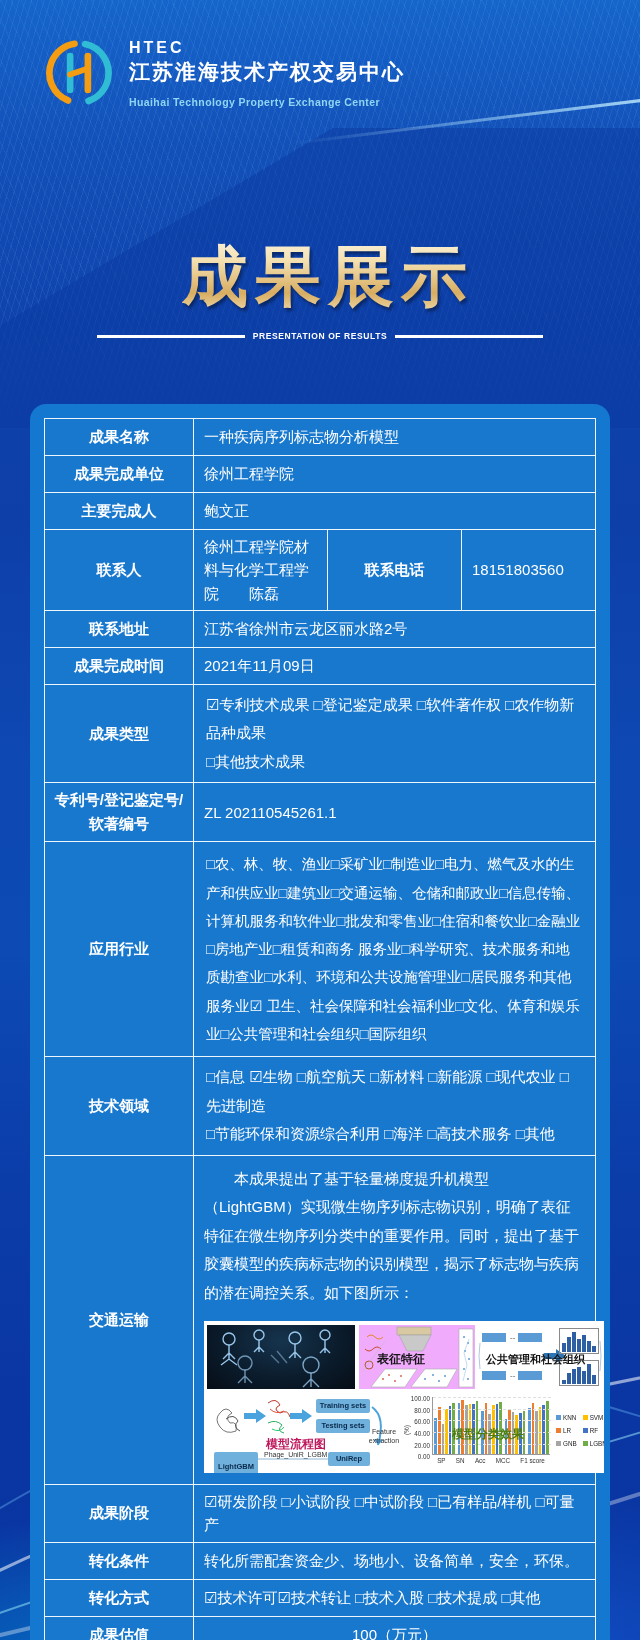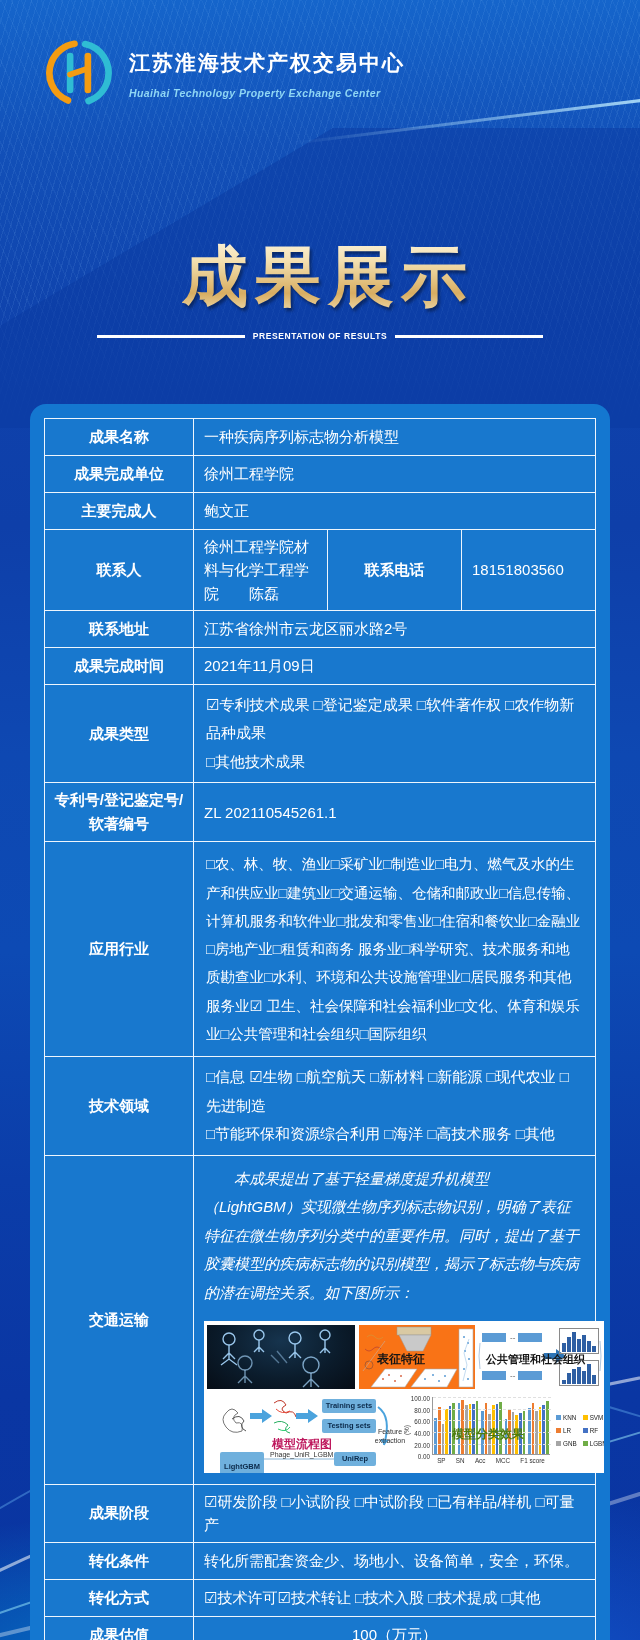--- a/index.html
+++ b/index.html
@@ -17,54 +17,54 @@
         background:linear-gradient(90deg,transparent,rgba(190,235,255,.85));}
   .glow{position:absolute;left:0;bottom:0;width:640px;height:430px;pointer-events:none;
         background:radial-gradient(ellipse 300px 140px at 55% 88%,rgba(255,255,255,.95),rgba(140,230,255,.55) 30%,rgba(40,140,255,.25) 60%,transparent 80%),
                    radial-gradient(ellipse 420px 200px at 15% 104%,rgba(0,210,255,.35),transparent 70%),
                    radial-gradient(ellipse 500px 260px at 80% 110%,rgba(30,120,255,.45),transparent 75%);}
   .wavesvg{position:absolute;left:0;bottom:0;}
   
   .hdr{position:absolute;top:36px;left:42px;display:flex;align-items:center;gap:13px;}
   .hdr-text .t1{font-size:16px;font-weight:bold;color:#fff;letter-spacing:3px;}
   .hdr-text .t2{font-size:21px;font-weight:bold;color:#fff;letter-spacing:2px;margin-top:1px;}
-  .hdr-text .t3{font-size:10.5px;font-weight:bold;color:#8fd6f4;letter-spacing:.4px;margin-top:10px;font-style:italic;}
+  .hdr-text .t3{font-size:10.5px;font-weight:bold;color:#8fd6f4;letter-spacing:.4px;margin-top:10px;}
   
   .title-wrap{position:absolute;top:232px;left:8px;width:640px;text-align:center;}
   .title{display:inline-block;font-family:"Liberation Serif",serif;font-weight:bold;font-size:66px;letter-spacing:7px;
          background:linear-gradient(180deg,#fdf7e6 0%,#f4e0b0 32%,#d8ad61 68%,#f9eecb 100%);
          -webkit-background-clip:text;background-clip:text;color:transparent;
          filter:drop-shadow(2px 3px 1.5px rgba(0,0,0,.38));}
   .divider{position:absolute;top:331px;left:0;width:640px;display:flex;align-items:center;justify-content:center;gap:8px;}
   .divider .line{width:148px;height:3px;background:#fff;}
   .divider .sub{font-size:8.5px;font-weight:bold;color:#fff;letter-spacing:.6px;white-space:nowrap;}
   
   .panel{position:absolute;top:404px;left:30px;width:580px;background:#1477d0;border-radius:16px;padding:14px 0 15px;}
   table.grid{border-collapse:collapse;width:552px;margin:0 auto;table-layout:fixed;}
   table.grid td{border:1.6px solid #eef6fd;background:#1878ce;color:#fff;vertical-align:middle;}
   td.lab{width:136px;text-align:center;font-weight:bold;font-size:15px;padding:5px 6px;line-height:1.6;}
   td.val{font-size:15px;padding:5px 10px;line-height:1.55;}
   td.val.opts{white-space:pre-line;line-height:1.9;padding:6px 12px;}
   td.val.longtext{white-space:pre-line;line-height:1.95;padding:8px 12px;font-size:14.5px;}
   td.center{text-align:center;}
   tr.short td{height:26px;}
-  .para{text-indent:2em;line-height:1.9;font-size:15px;margin:4px 0 14px;font-style:italic;}
+  .para{text-indent:2em;line-height:1.9;font-size:15px;margin:4px 0 14px;}
   
   .fig{position:relative;width:400px;height:152px;background:#fff;margin:6px auto 6px;overflow:hidden;}
   .fig *{box-sizing:border-box;}
   .phage{position:absolute;left:3px;top:4px;width:148px;height:64px;
          background:radial-gradient(ellipse at 50% 25%,#16344e 0%,#0b1c2c 55%,#060d16 100%);}
-  .sketch{position:absolute;left:155px;top:4px;width:116px;height:64px;background:#f97316;}
+  .sketch{position:absolute;left:155px;top:4px;width:116px;height:64px;background:#f0abfc;}
   .sketch-label,.lgbm-label{position:absolute;font-weight:bold;color:#151515;font-size:12px;white-space:nowrap;}
   .sketch-label{left:18px;top:25px;}
   .lgbm{position:absolute;left:274px;top:4px;width:124px;height:64px;background:#fff;}
   .lgbm-label{left:8px;top:26px;font-size:11px;}
   .minihist{position:absolute;right:3px;width:40px;height:26px;border:1px solid #8a8a8a;display:flex;align-items:flex-end;gap:1px;padding:1px 2px;}
   .minihist div{width:4px;background:#2e5fa3;}
-  .flow{position:absolute;left:14px;top:72px;width:196px;height:76px;background:#fff;}
+  .flow{position:absolute;left:8px;top:72px;width:196px;height:76px;background:#fff;}
   .fbox{position:absolute;background:#6fb0dd;color:#0b2a4a;font-size:7.5px;font-weight:bold;
         display:flex;align-items:center;justify-content:center;border-radius:2px;}
   .flow-label{position:absolute;left:54px;top:42px;font-weight:bold;font-size:12px;color:#be185d;white-space:nowrap;}
   .flow-sub{position:absolute;left:52px;top:57px;font-size:7px;color:#333;white-space:nowrap;}
   .feat{position:absolute;left:148px;top:34px;font-size:7px;color:#333;text-align:center;line-height:1.3;}
   
   .chartbox{position:absolute;left:202px;top:72px;width:196px;height:76px;background:#fff;}
   .ylab{position:absolute;left:-4px;top:32px;font-size:6.5px;color:#333;transform:rotate(-90deg);}
   .ytick{position:absolute;right:172px;width:22px;text-align:right;font-size:6.3px;color:#333;}
   .plot{position:absolute;left:26px;top:4px;width:118px;height:58px;border-left:1px solid #999;border-bottom:1px solid #999;
@@ -96,20 +96,21 @@
 
 <div class="hdr">
   <svg width="74" height="74" viewBox="0 0 100 100">
     <circle cx="50" cy="50" r="40" fill="none" stroke="#f49c12" stroke-width="9" stroke-linecap="round" stroke-dasharray="104 148" transform="rotate(112 50 50)"></circle>
     <circle cx="50" cy="50" r="40" fill="none" stroke="#2fbcd4" stroke-width="9" stroke-linecap="round" stroke-dasharray="104 148" transform="rotate(-78 50 50)"></circle>
     <path d="M38 27 V73" stroke="#2fbcd4" stroke-width="9" stroke-linecap="round" fill="none"></path>
     <path d="M62 27 V73" stroke="#f49c12" stroke-width="9" stroke-linecap="round" fill="none"></path>
     <path d="M38 52 L62 44" stroke="#f49c12" stroke-width="8" stroke-linecap="round" fill="none"></path>
   </svg>
   <div class="hdr-text">
+    <div class="t1">HTEC</div>
     <div class="t2">江苏淮海技术产权交易中心</div>
     <div class="t3">Huaihai Technology Property Exchange Center</div>
   </div>
 </div>
 
 <div class="title-wrap">
   <span class="title">成果展示</span>
 </div>
 <div class="divider">
   <span class="line"></span>

